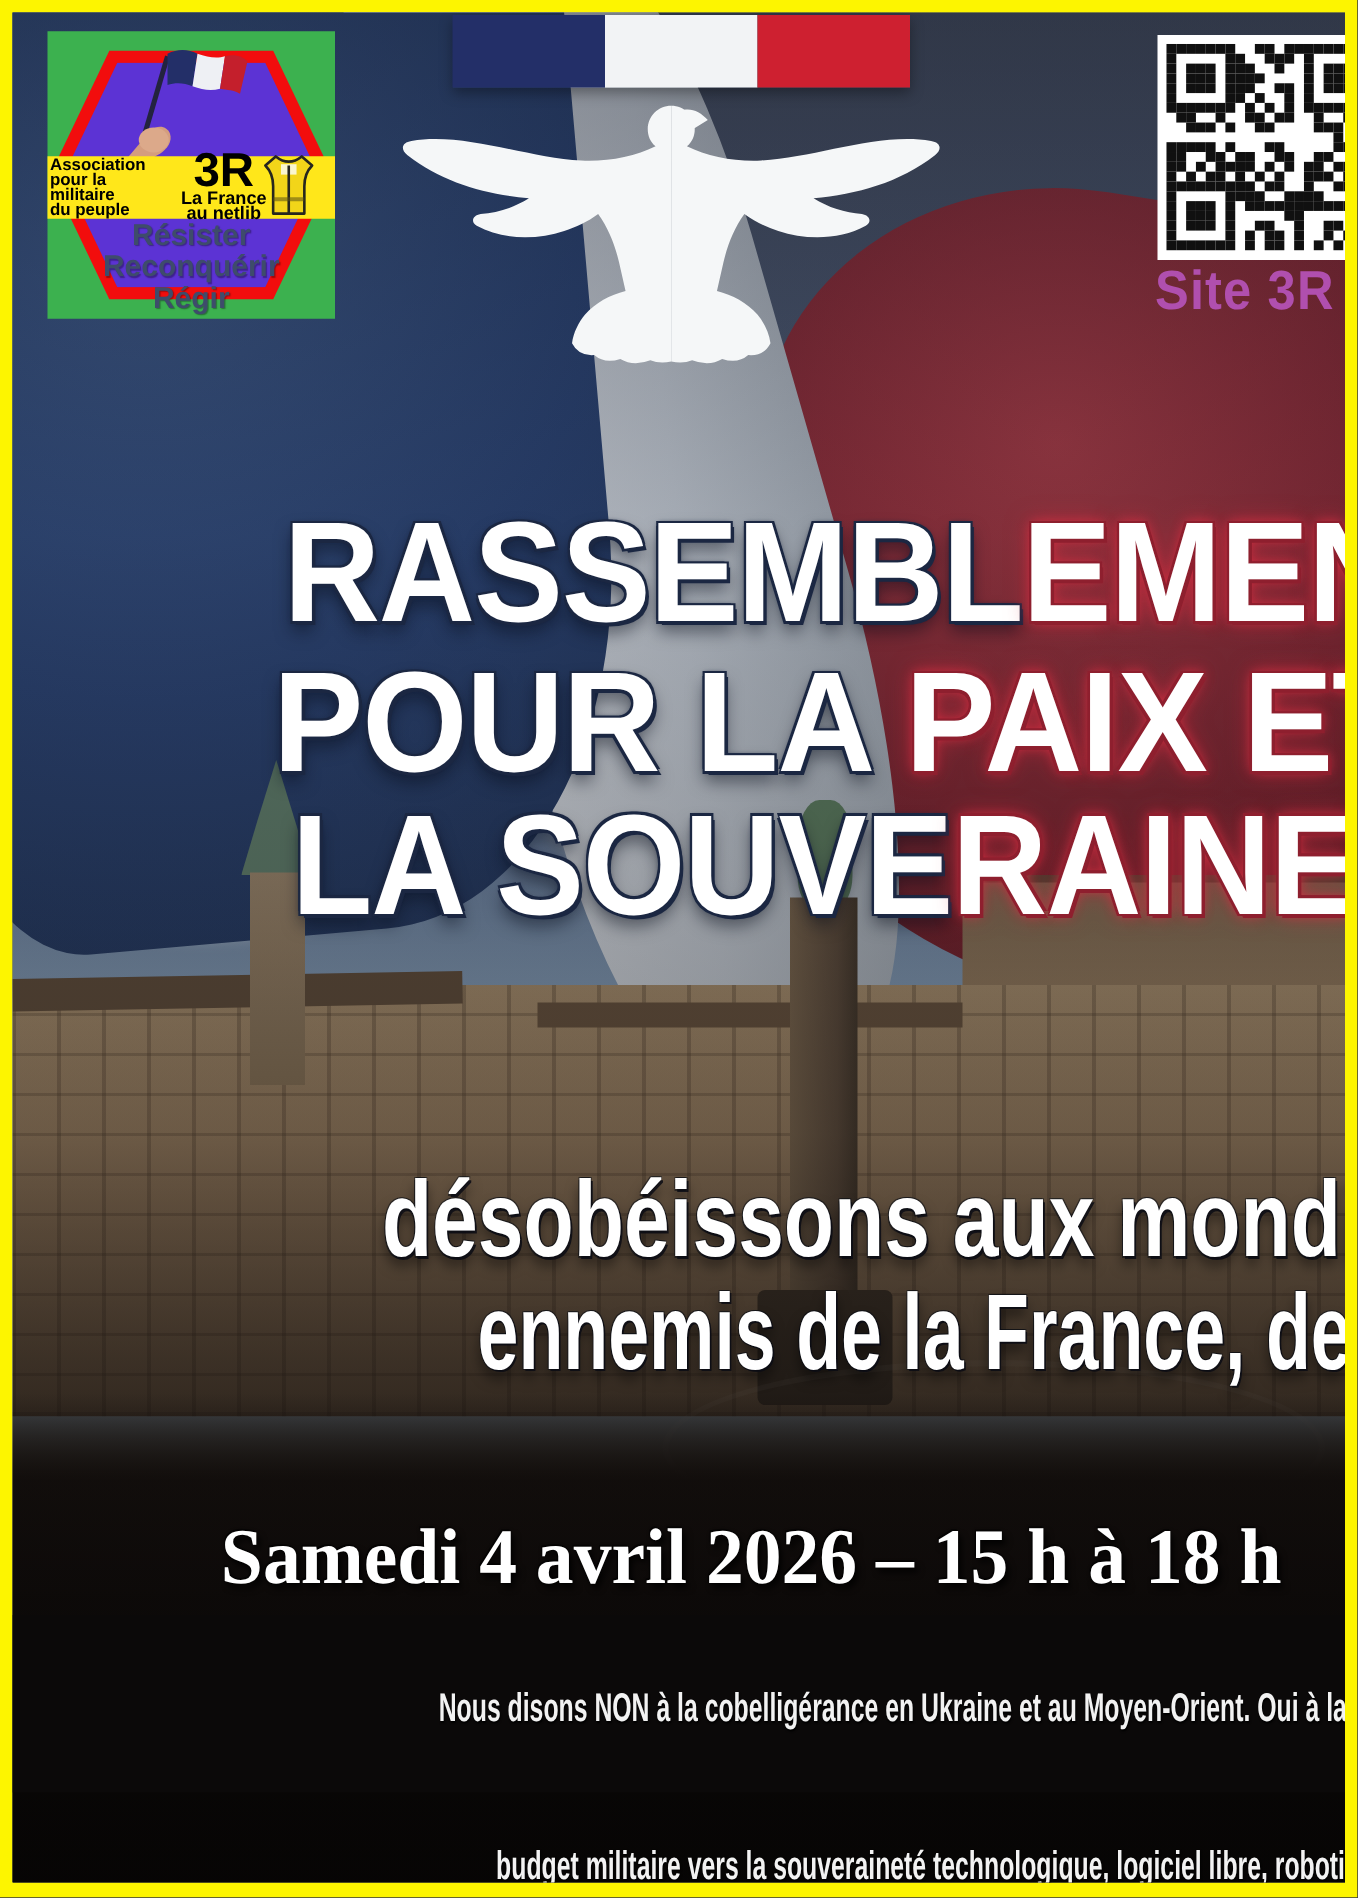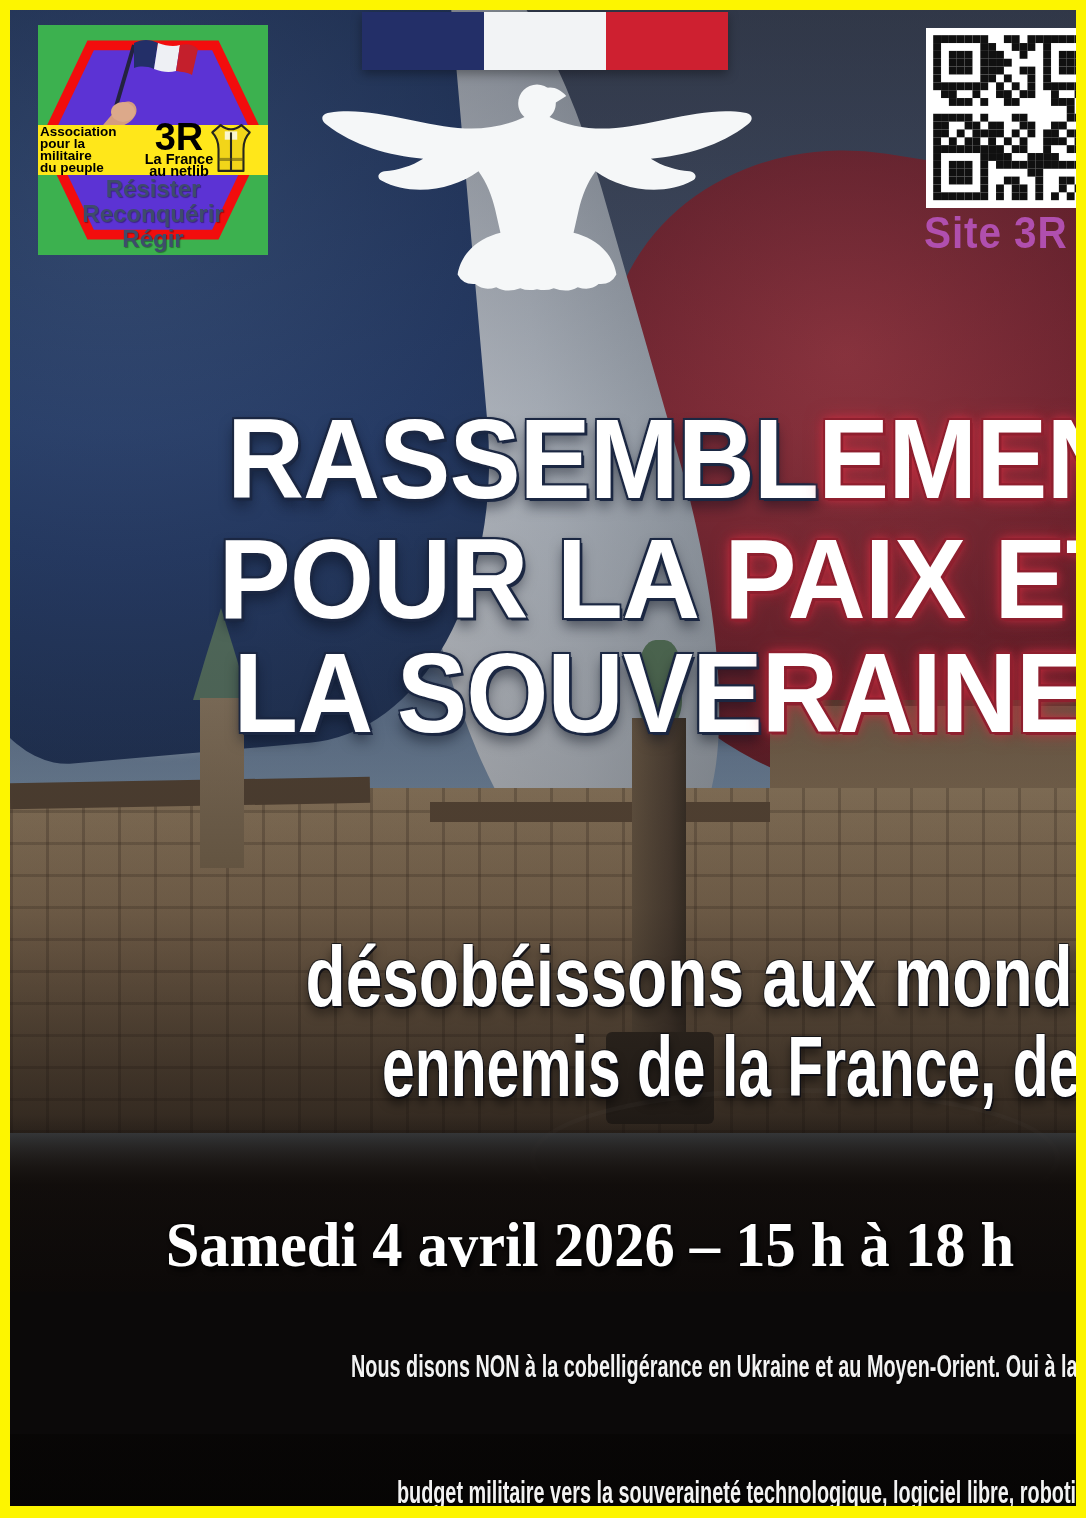--- a/index.html
+++ b/index.html
@@ -86,21 +86,21 @@
   .o-navy{text-shadow:3px 3px 0 #1b2742,-2px 2px 0 #1b2742,2px -2px 0 #1b2742,-2px -2px 0 #1b2742,0 0 4px #1b2742,0 8px 14px rgba(8,12,26,.55);}
   .o-red{text-shadow:3px 3px 0 #8e1f2e,-2px 2px 0 #8e1f2e,2px -2px 0 #8e1f2e,-2px -2px 0 #8e1f2e,0 0 10px rgba(214,44,64,.95),0 0 20px rgba(214,44,64,.65);}
 
   .slogan{color:#fff;font-weight:700;
     text-shadow:2px 2px 0 rgba(10,12,20,.85),-1px -1px 0 rgba(10,12,20,.55),1px -1px 0 rgba(10,12,20,.55),-1px 1px 0 rgba(10,12,20,.55),0 7px 12px rgba(0,0,0,.5);}
   .s1{top:692px;font-size:100px;} .s2{top:818px;font-size:86px;}
   .s3{top:908px;font-size:86px;}  .s4{top:998px;font-size:86px;}
 
   .event-line{font-family:"Liberation Serif",serif;font-weight:700;color:#fff;font-size:63px;
     text-shadow:0 0 3px rgba(0,0,0,.9),3px 4px 5px rgba(0,0,0,.8),-1px -1px 0 rgba(0,0,0,.5);}
-  .e1{top:1126px;} .e2{top:1200px;}
+  .e1{top:1126px;padding-left:11px;} .e2{top:1200px;}
 
   .manifesto-band{position:absolute;left:0;top:1282px;width:100%;height:142px;background:#0b0909;}
   .manifesto-line{position:relative;width:100%;text-align:center;color:#f2f2f2;font-weight:700;
     font-size:32px;line-height:42px;white-space:pre;text-shadow:1px 1px 2px #000;}
   .manifesto-band .pad{padding-top:11px;}
 
   .footer-left{position:absolute;left:32px;top:1438px;color:#fff;font-weight:700;font-size:46px;white-space:pre;
     text-shadow:1px 2px 3px rgba(0,0,0,.8);}
   .footer-right{position:absolute;right:36px;top:1438px;color:#fff;font-weight:700;font-size:46px;white-space:pre;
     text-shadow:1px 2px 3px rgba(0,0,0,.8);}

